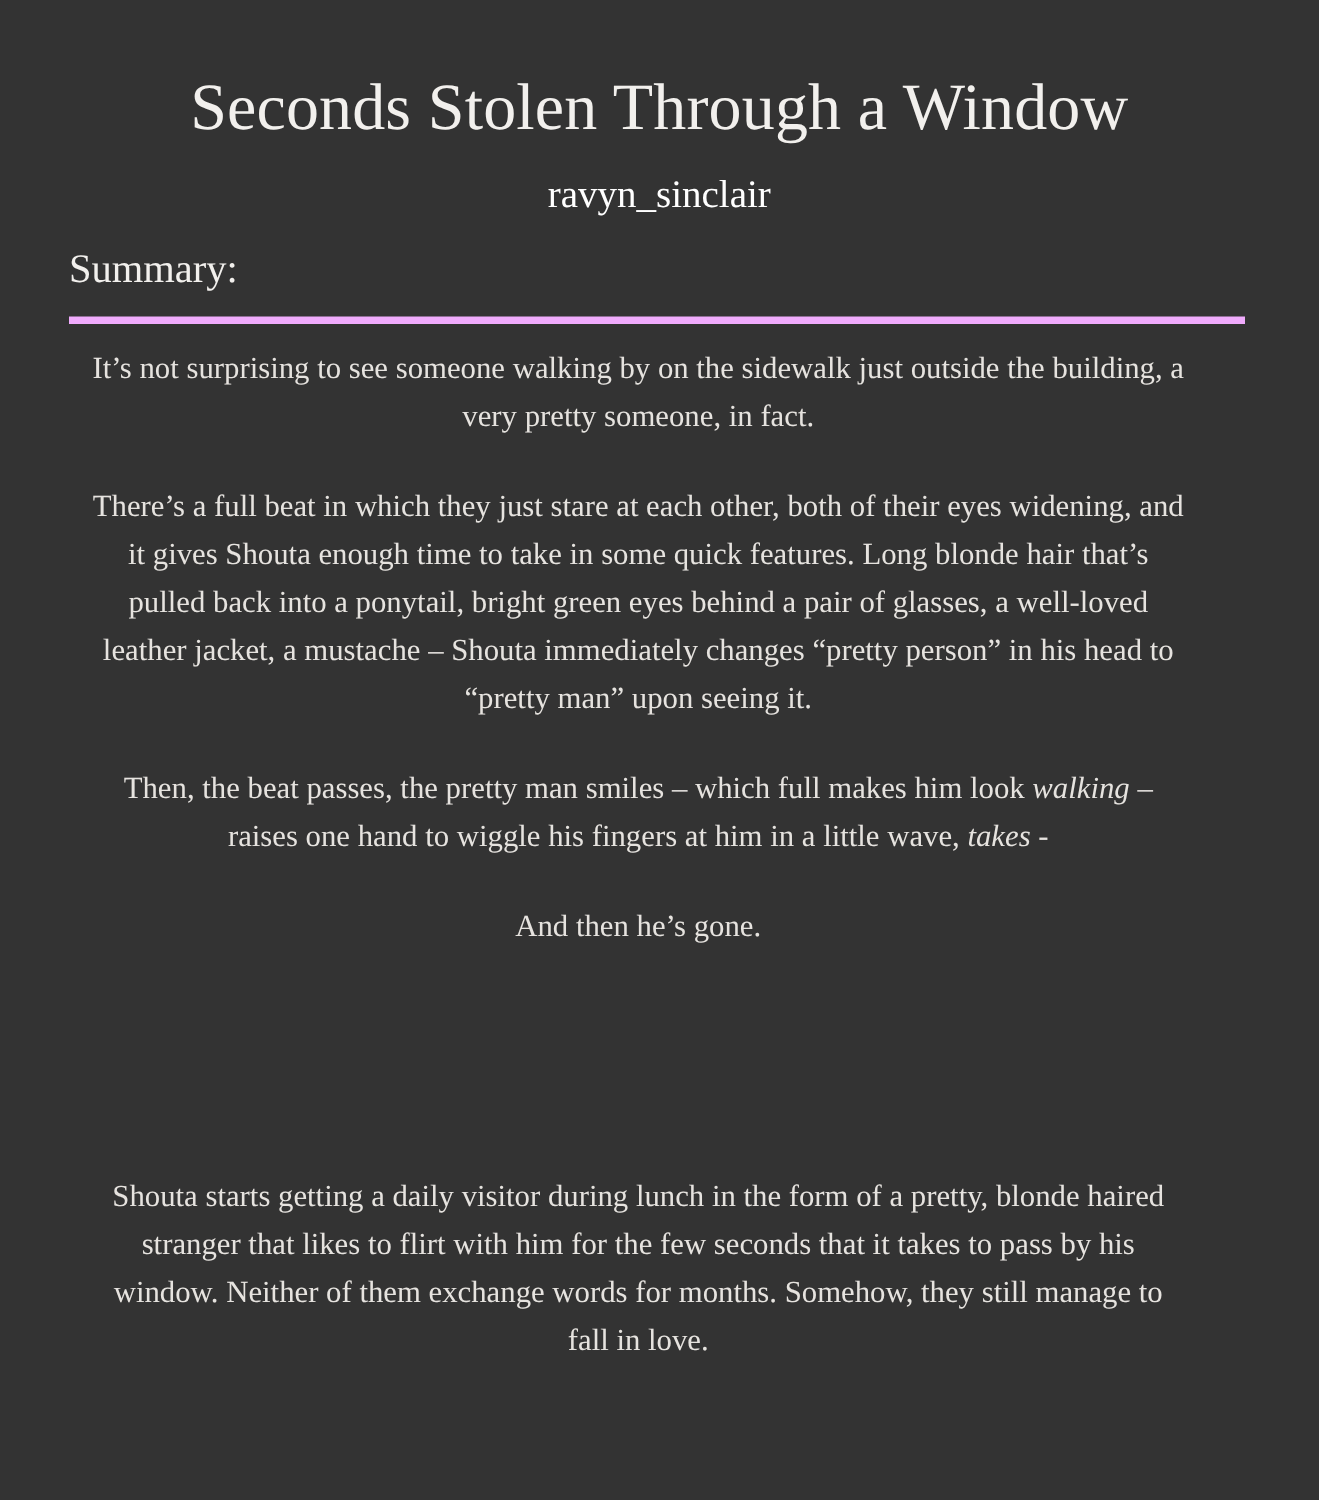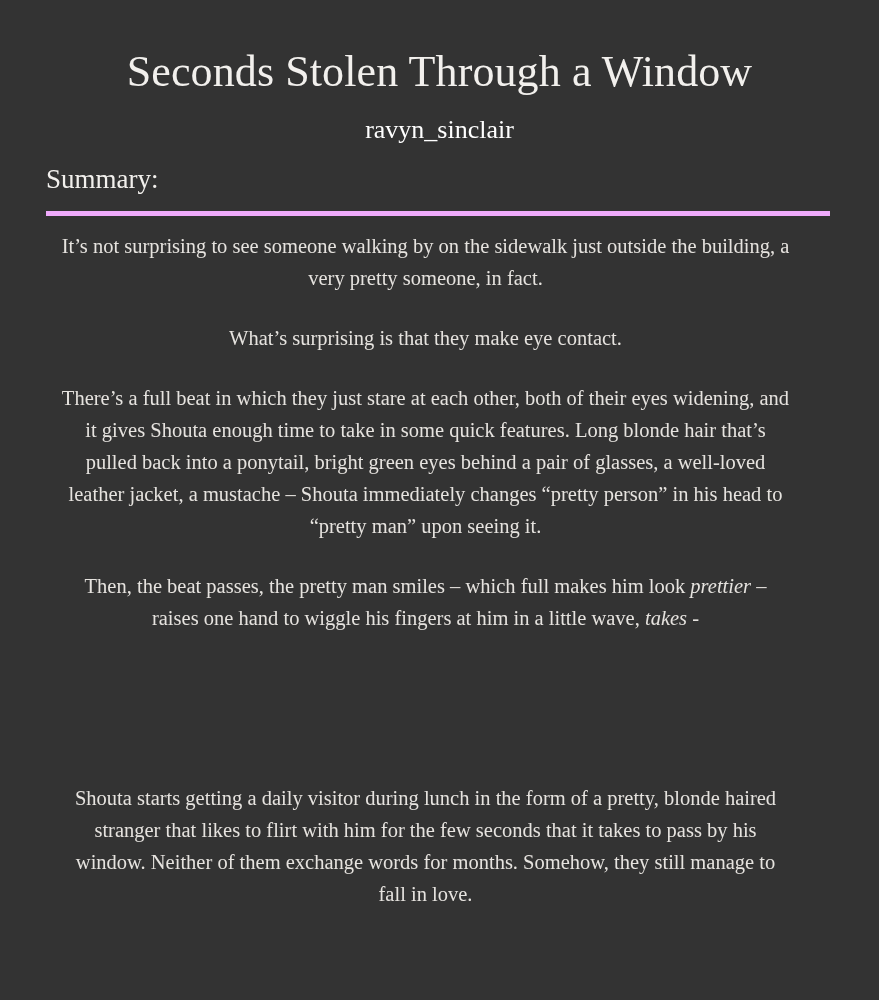--- a/index.html
+++ b/index.html
@@ -78,22 +78,22 @@
 <div class="page">
 
   <h1 class="work-title">Seconds Stolen Through a Window</h1>
 
   <div class="byline">ravyn_sinclair</div>
 
   <div class="summary-module">
     <h2 class="summary-heading">Summary:</h2>
     <div class="summary-body">
         <p><span>It’s not surprising to see someone walking by on the sidewalk just outside the building, a very pretty someone, in fact.</span></p>
-        <p><span>What’s surprising is that they make eye contact.</span></p>
         <p><span>There’s a full beat in which they just stare at each other, both of their eyes widening, and it gives Shouta enough time to take in some quick features. Long blonde hair that’s pulled back into a ponytail, bright green eyes behind a pair of glasses, a well-loved leather jacket, a mustache – Shouta immediately changes “pretty person” in his head to “pretty man” upon seeing it.</span></p>
-        <p><span>Then, the beat passes, the pretty man smiles – which full makes him look </span><em>prettier</em><span> – raises one hand to wiggle his fingers at him in a little wave, </span><em>takes</em><span> -</span></p>
+        <p><span>Then, the beat passes, the pretty man smiles – which full makes him look </span><em>walking</em><span> – raises one hand to wiggle his fingers at him in a little wave, </span><em>takes</em><span> -</span></p>
+        <p><span>And then he’s gone.</span></p>
         <p class="spacer">&nbsp;</p>
         <p class="spacer">&nbsp;</p>
         <p><span>Shouta starts getting a daily visitor during lunch in the form of a pretty, blonde haired stranger that likes to flirt with him for the few seconds that it takes to pass by his window. Neither of them exchange words for months. Somehow, they still manage to fall in love.</span></p>
       </div>
   </div>
 
 </div>
 
 </body></html>

